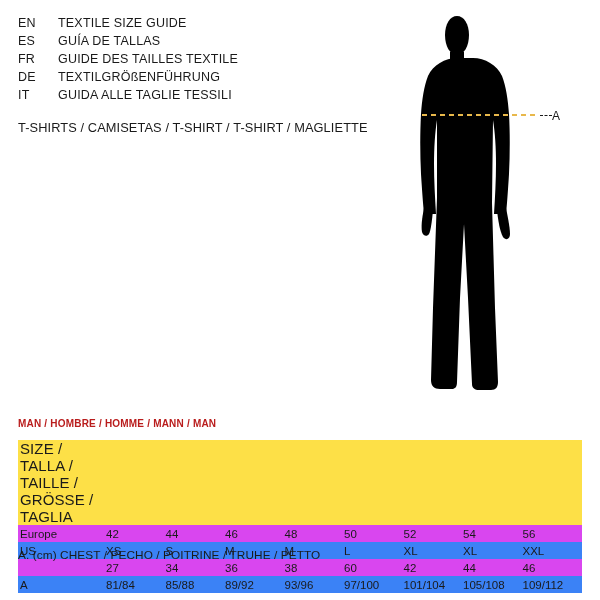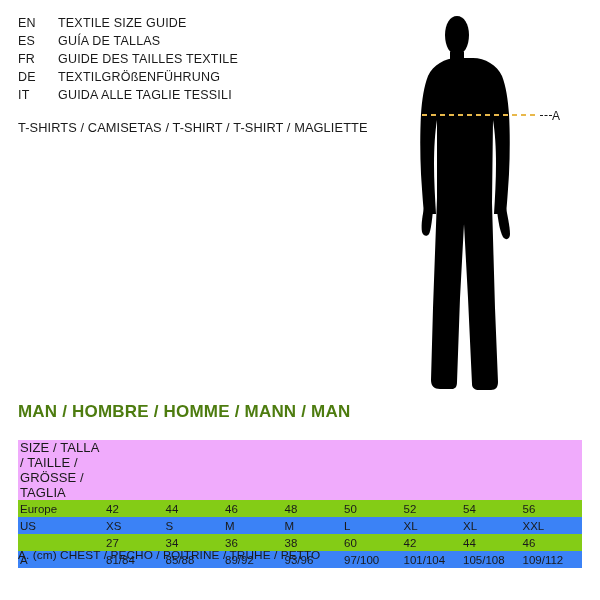--- a/index.html
+++ b/index.html
@@ -82,25 +82,25 @@
     left: 140px;
     top: 107px;
     width: 12px;
     border-top: 1px dashed #1a1a1a;
   }
 
   
   .man-title {
     position: absolute;
     left: 18px;
-    top: 402px;
-    font-size: 17px;
+    top: 418px;
+    font-size: 10px;
     font-weight: bold;
     letter-spacing: 0.2px;
-    color: #4d7c0f;
+    color: #b91c1c;
     white-space: nowrap;
   }
 
   .table-wrap {
     position: absolute;
     left: 18px;
     top: 440px;
     width: 564px;
   }
   table.size-table {
@@ -111,29 +111,29 @@
     table-layout: fixed;
   }
   table.size-table td, table.size-table th {
     padding: 0;
     height: 17px;
     font-weight: normal;
     text-align: left;
     vertical-align: middle;
   }
   .row-head td {
-    background: #f0abfc;
-    font-size: 13px;
+    background: #fde047;
+    font-size: 15px;
     letter-spacing: 0.1px;
   }
   .row-shade td {
     background: #3b82f6;
   }
   .row-plain td {
-    background: #84cc16;
+    background: #d946ef;
   }
   .col-label {
     width: 86px;
     padding-left: 2px !important;
   }
   .cell {
     text-align: left;
   }
   .cell-pad {
     padding-left: 2px !important;

